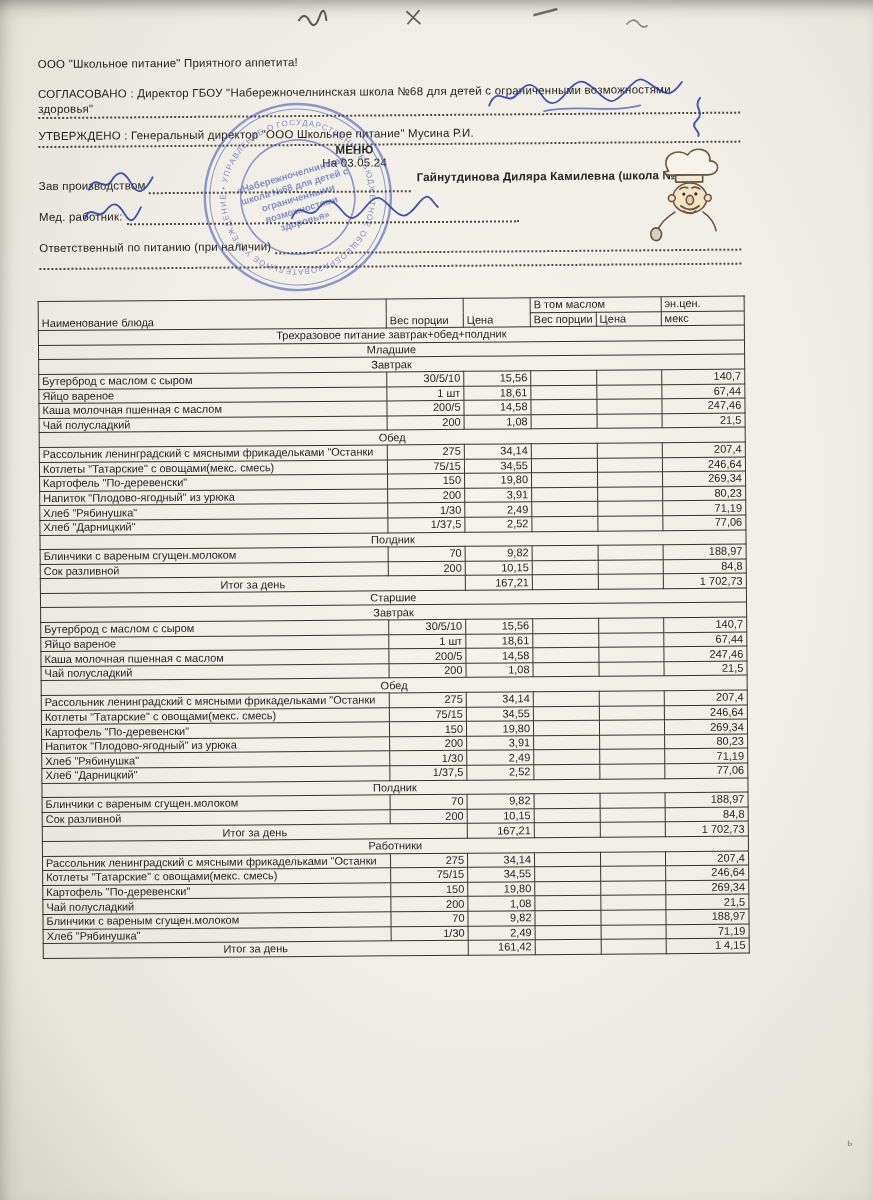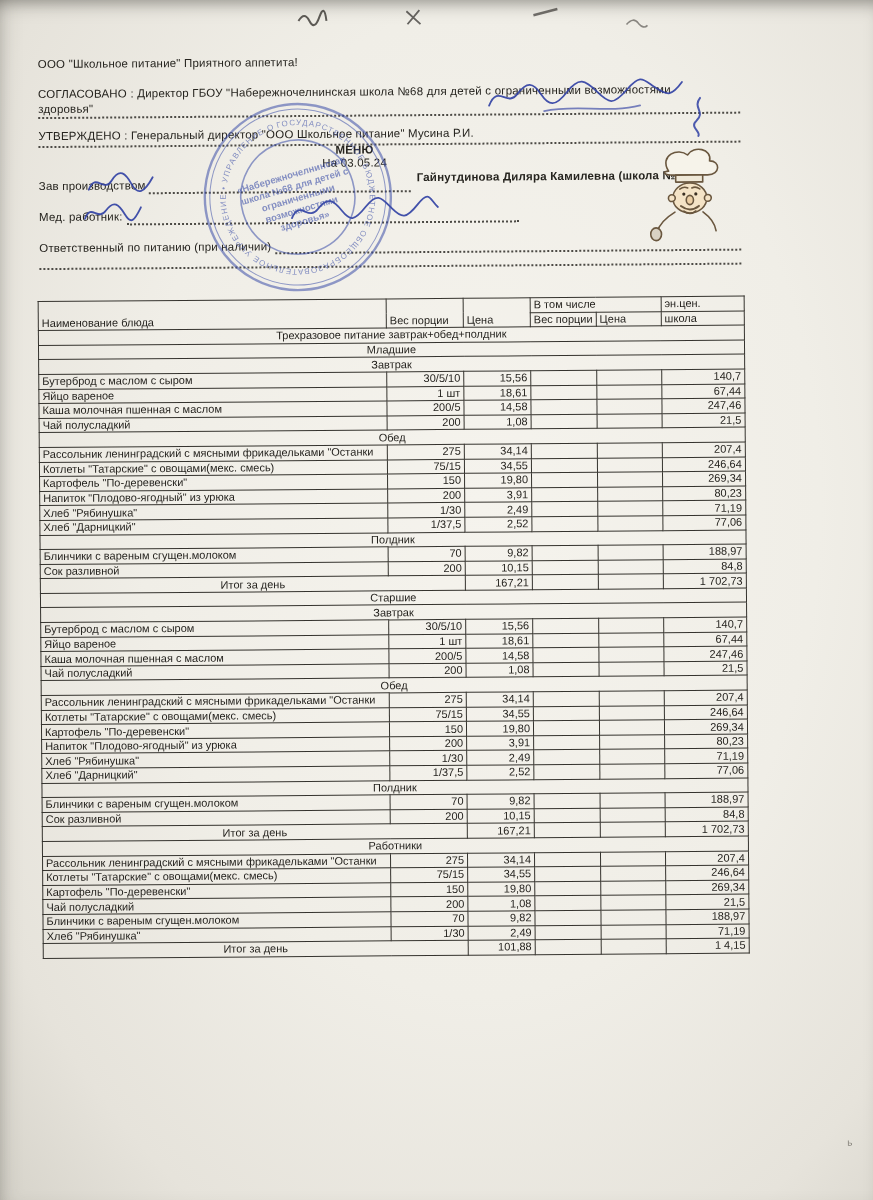--- a/index.html
+++ b/index.html
@@ -140,27 +140,27 @@
           <col style="width:67px">
         <col style="width:65px">
           <col style="width:65px">
           <col style="width:83px">
       </colgroup>
       <tbody>
         <tr>
           <td rowspan="2" class="hb">Наименование блюда</td>
           <td rowspan="2" class="hb">Вес порции</td>
           <td rowspan="2" class="hb">Цена</td>
-          <td colspan="2">В том числе</td>
+          <td colspan="2">В том маслом</td>
           <td>эн.цен.</td>
         </tr>
         <tr>
           <td>Вес порции</td>
           <td>Цена</td>
-          <td>школа</td>
+          <td>мекс</td>
         </tr>
       <tr>
             <td colspan="6" class="sec">Трехразовое питание завтрак+обед+полдник</td>
           </tr>
           <tr>
             <td colspan="6" class="sec">Младшие</td>
           </tr>
           <tr>
             <td colspan="6" class="sec">Завтрак</td>
           </tr>
@@ -434,21 +434,21 @@
           <tr>
             <td>Хлеб "Рябинушка"</td>
             <td class="num">1/30</td>
             <td class="num">2,49</td>
             <td></td>
             <td></td>
             <td class="num">71,19</td>
           </tr>
           <tr>
             <td colspan="2" class="tot">Итог за день</td>
-            <td class="num">101,88</td>
+            <td class="num">161,42</td>
             <td></td>
             <td></td>
             <td class="num">1 4,15</td>
           </tr>
         </tbody>
     </table>
 
     <div class="t" style="left:843px;top:1140px;color:#8a877f;font-size:10px;">ь</div>
   </div>
 </div>

